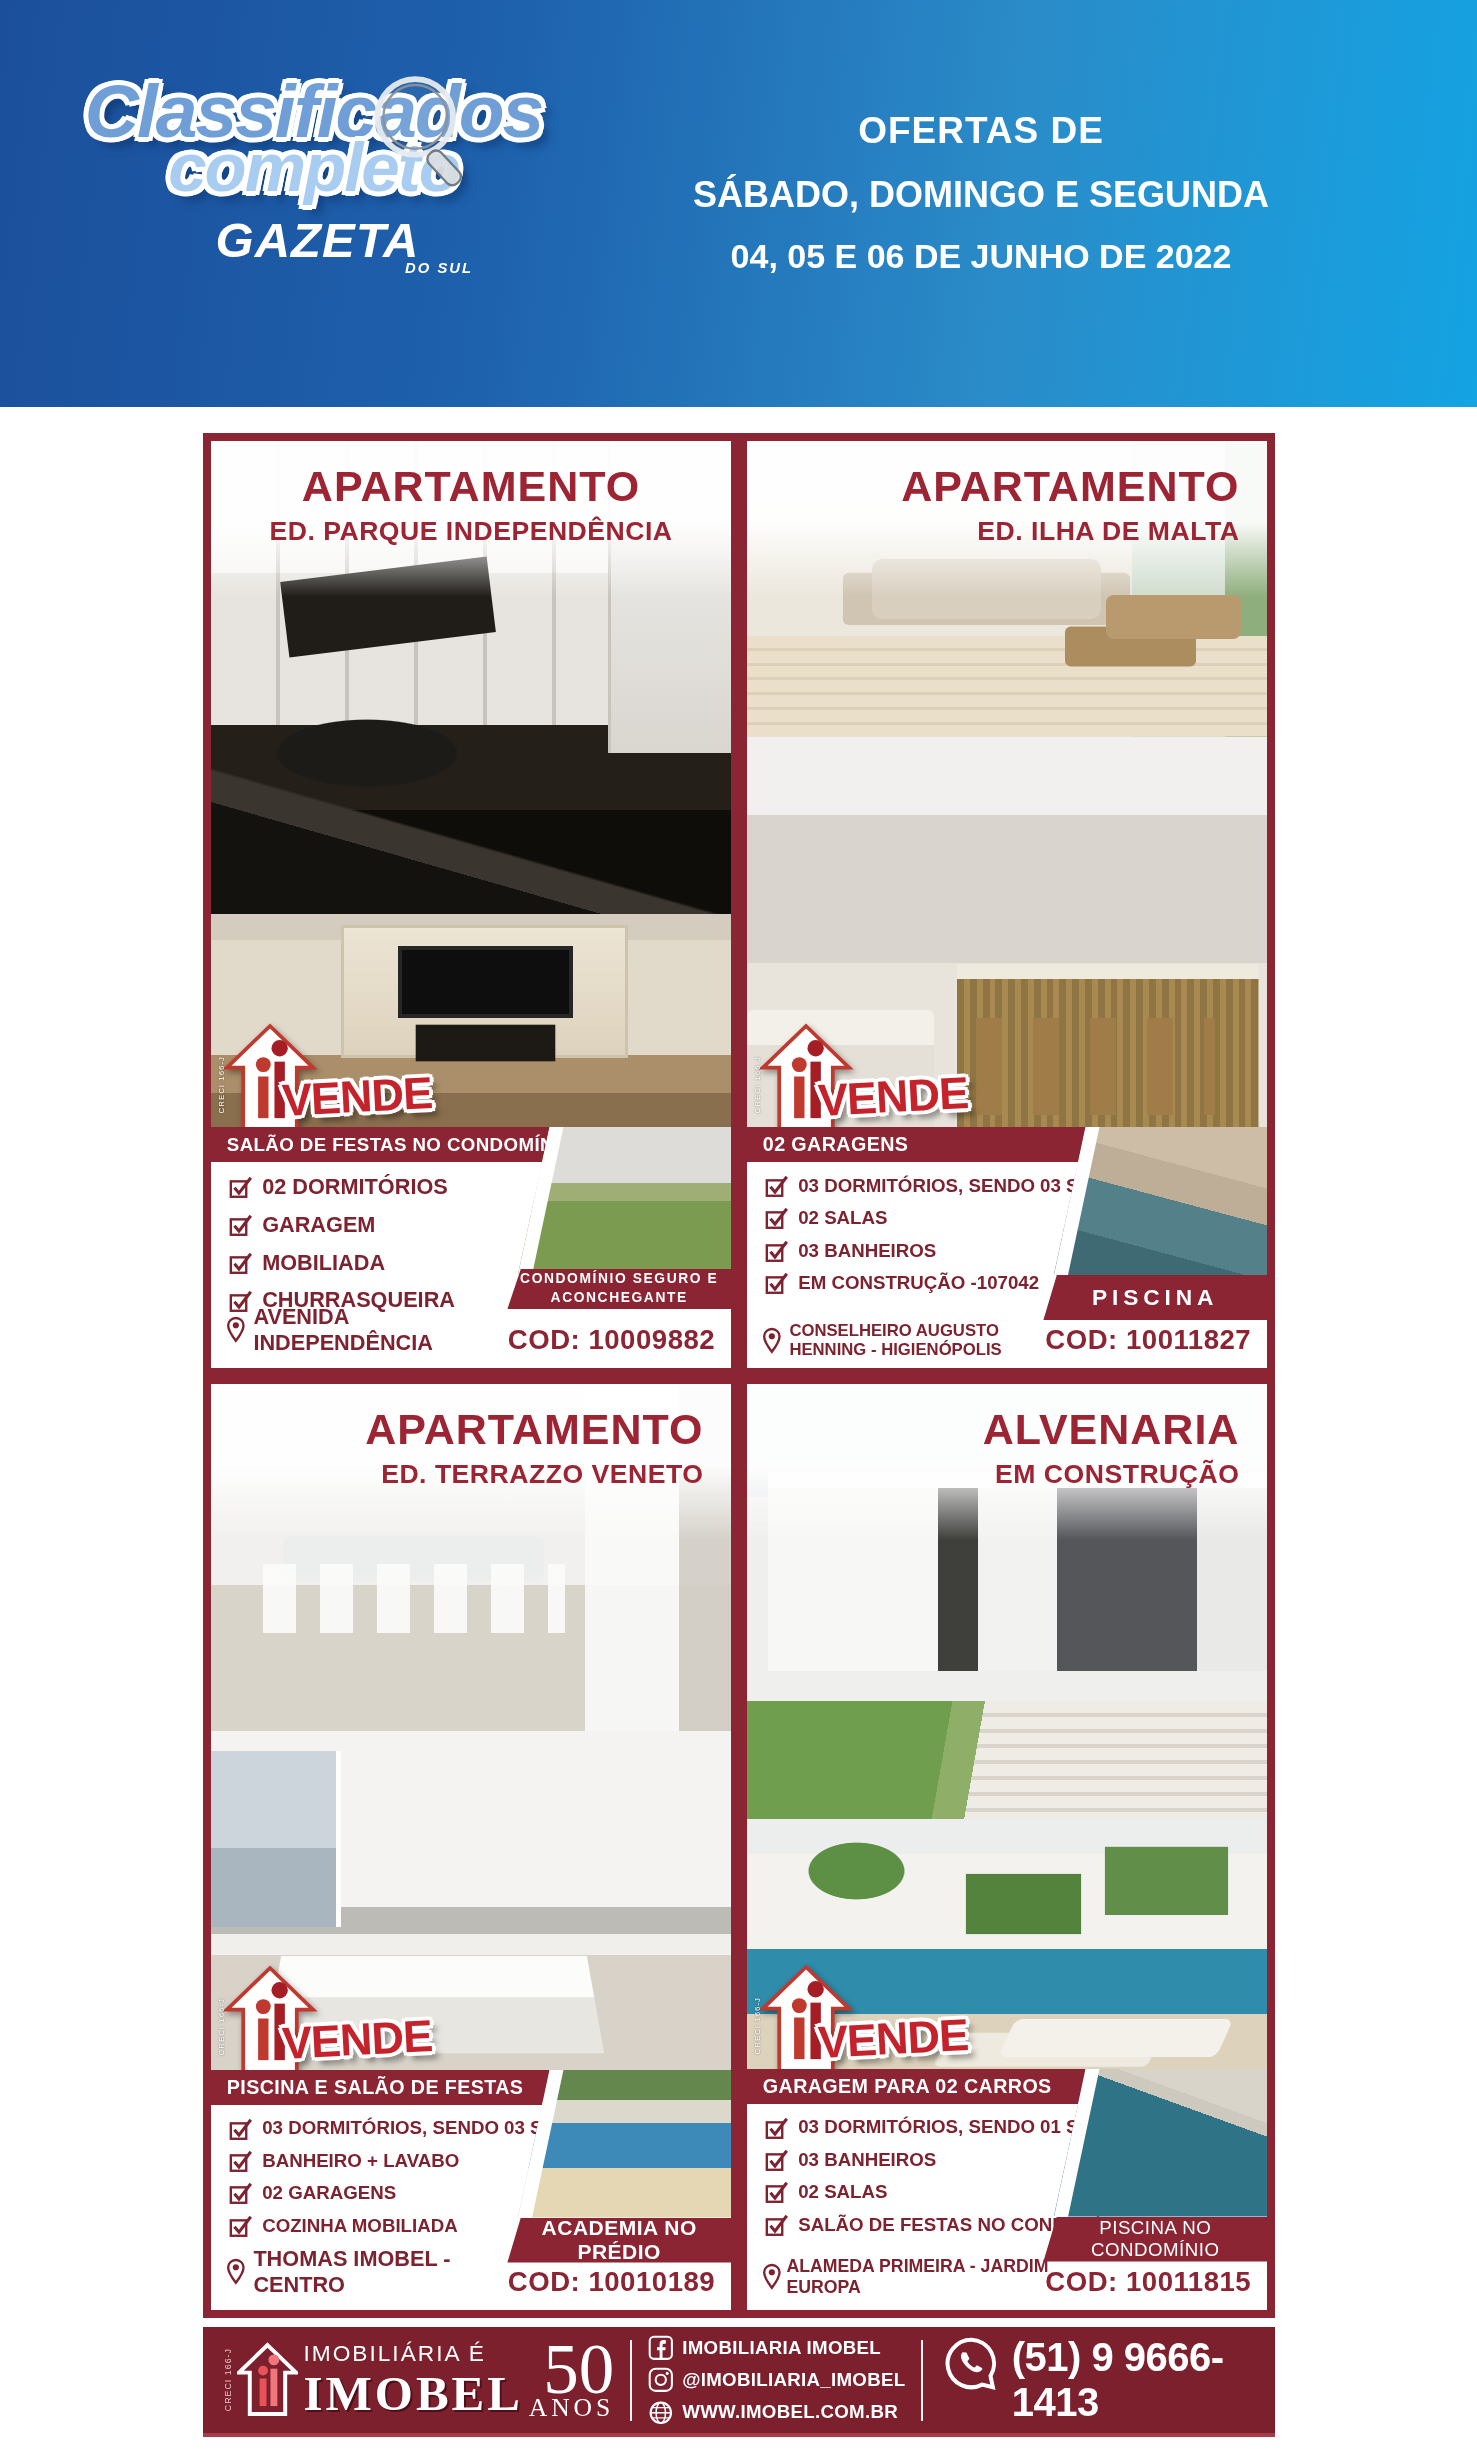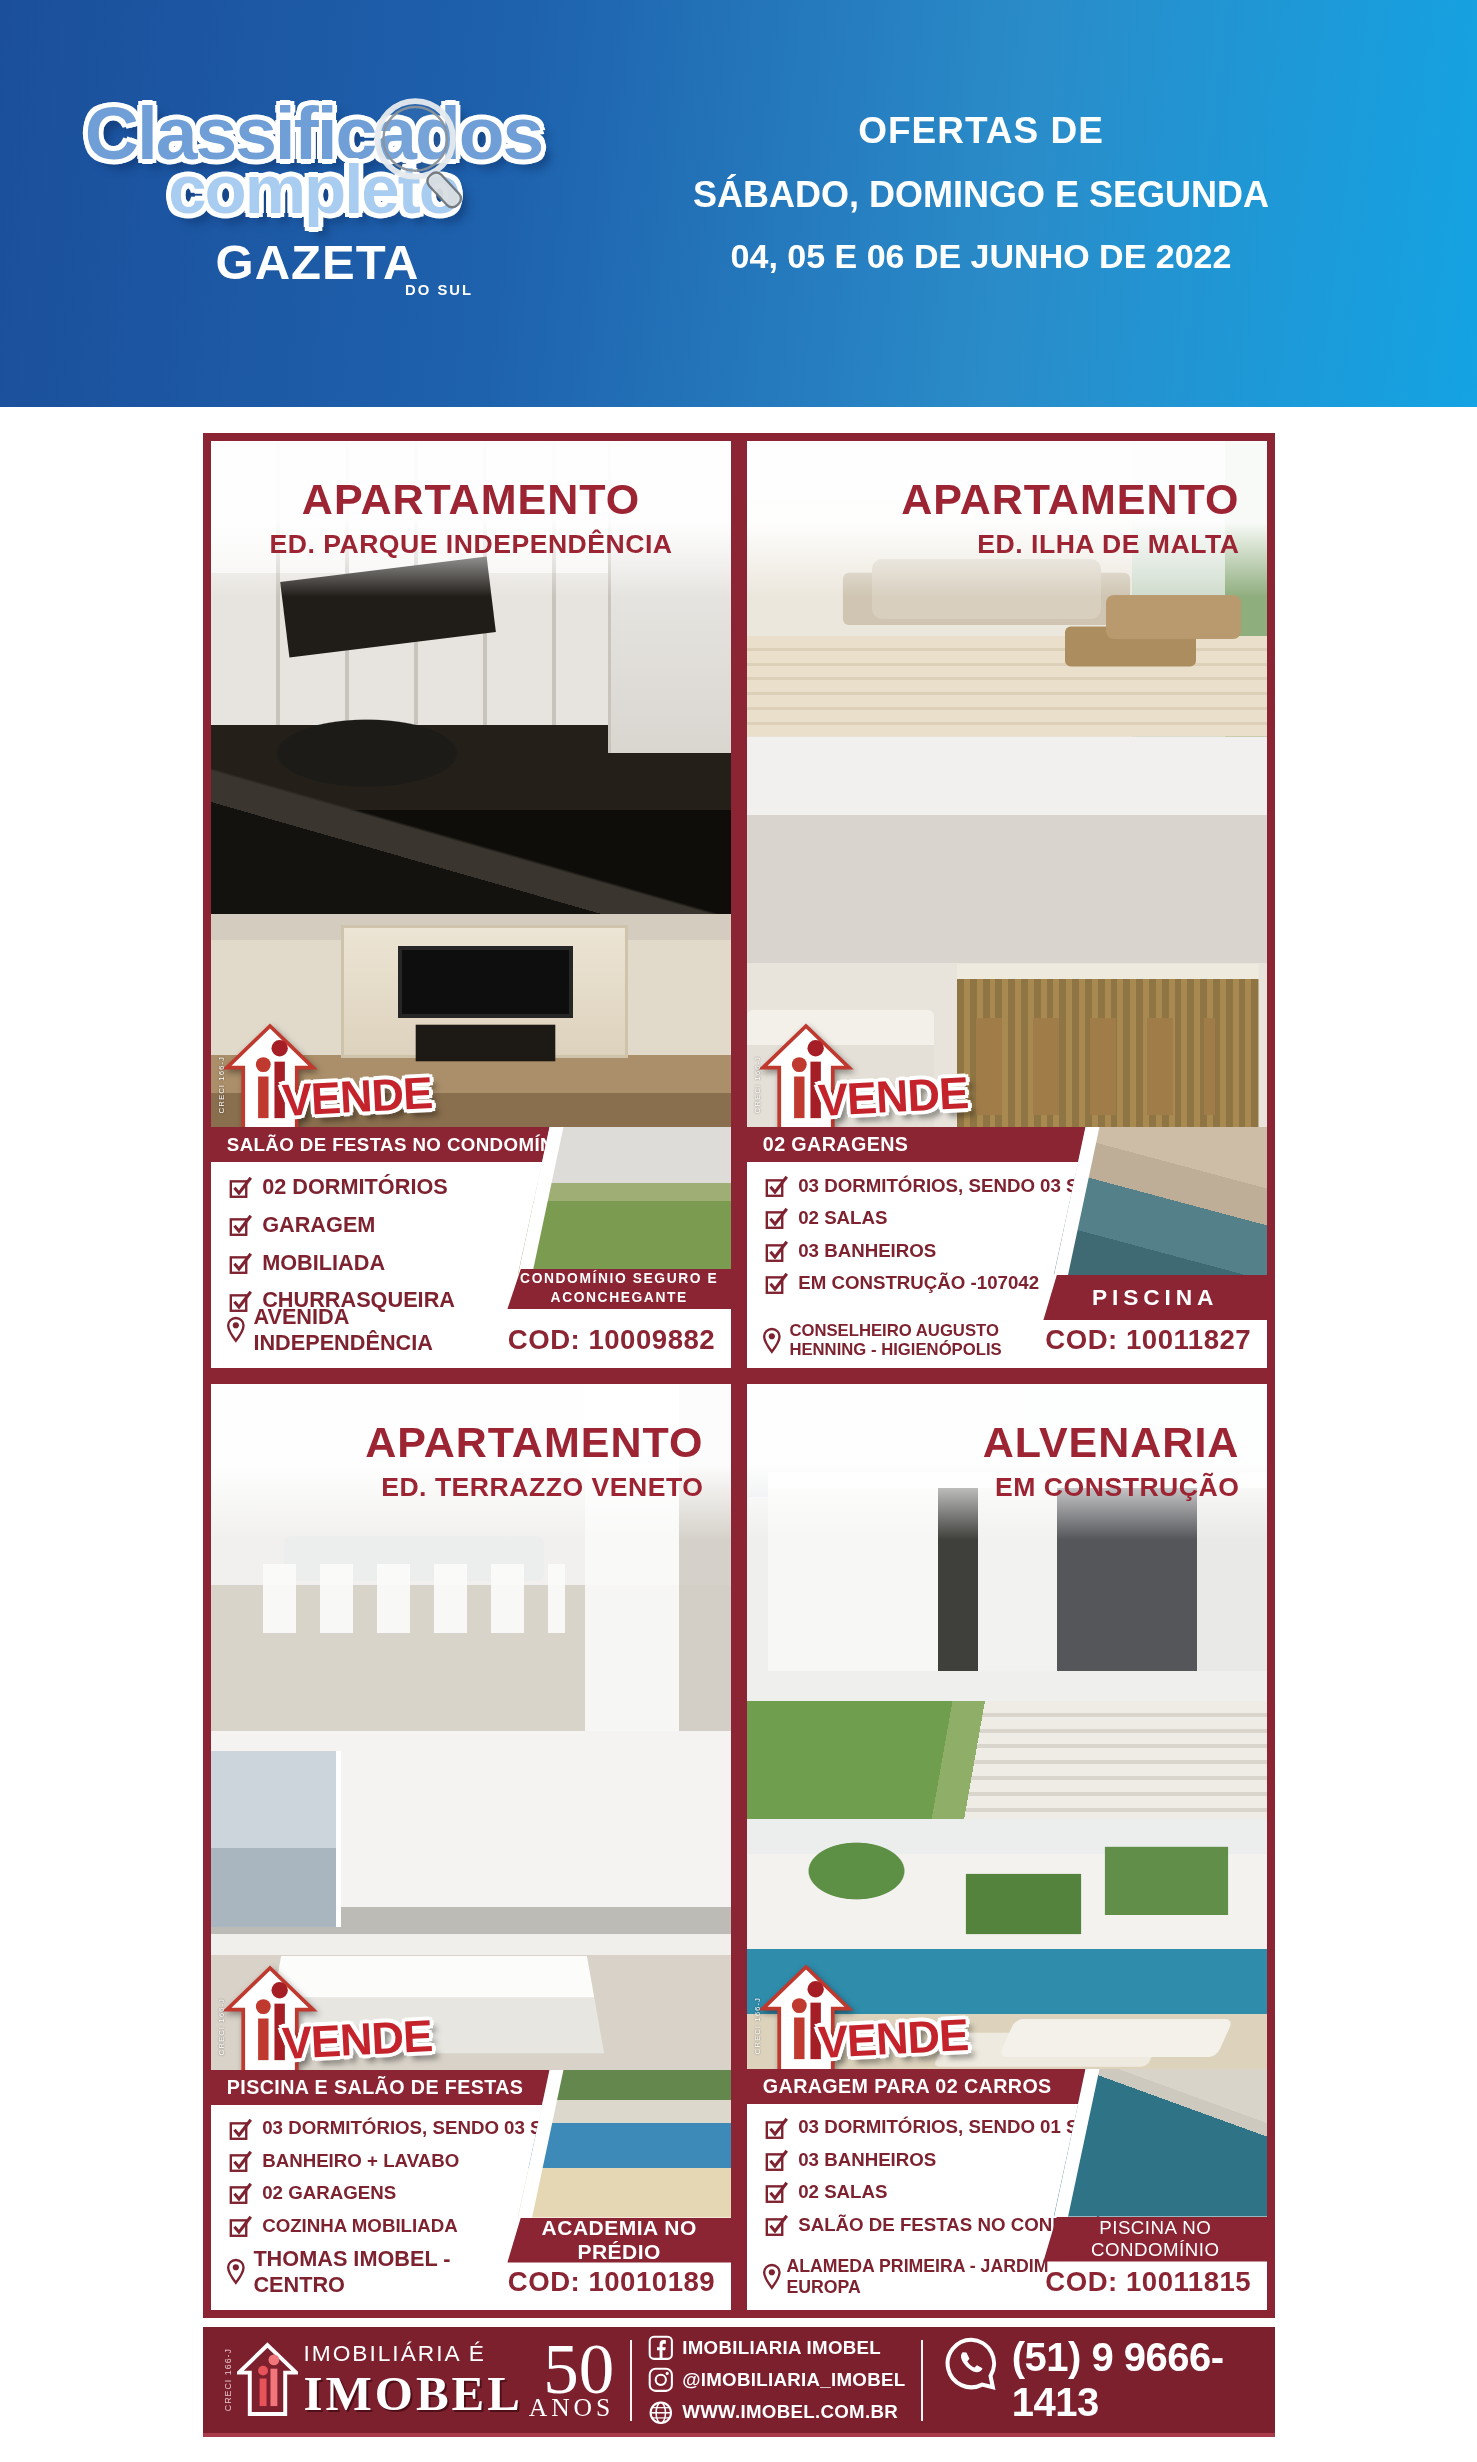--- a/index.html
+++ b/index.html
@@ -7,21 +7,21 @@
   body {
     height:2463px; position:relative; background:#ffffff;
     font-family:"Liberation Sans", sans-serif; overflow:hidden;
   }
 
   
   .header {
     position:absolute; left:0; top:0; width:1478px; height:407px;
     background:linear-gradient(97deg,#1b4f9b 0%,#1e61ad 34%,#2a8cc9 68%,#14a3e3 100%);
   }
-  .logo-block { position:absolute; left:77px; top:96px; width:473px; text-align:center; }
+  .logo-block { position:absolute; left:77px; top:74px; width:473px; text-align:center;font-style:italic; }
   .logo-l1 {
     font-size:75px; font-weight:800; letter-spacing:-2px; color:#6f9fd6; line-height:1;
     text-shadow:-3.9px -3.9px 0 #fff,3.9px -3.9px 0 #fff,-3.9px 3.9px 0 #fff,3.9px 3.9px 0 #fff,0 -4.9px 0 #fff,0 4.9px 0 #fff,-4.9px 0 0 #fff,4.9px 0 0 #fff, 7.9px 8.9px 9.9px rgba(10,40,90,.55);
   }
   .logo-l2 {
     font-size:69px; font-weight:800; letter-spacing:-2px; color:#a9cdf1; line-height:1; margin-top:-15.8px;
     text-shadow:-3.9px -3.9px 0 #fff,3.9px -3.9px 0 #fff,-3.9px 3.9px 0 #fff,3.9px 3.9px 0 #fff,0 -4.9px 0 #fff,0 4.9px 0 #fff,-4.9px 0 0 #fff,4.9px 0 0 #fff, 7.9px 8.9px 9.9px rgba(10,40,90,.55);
   }
   .magnifier { position:absolute; left:284px; top:-13.8px; width:118px; height:148px; opacity:.95; }
   .gazeta { margin-top:13.8px; line-height:1; }
@@ -42,21 +42,21 @@
   .ph { position:relative; overflow:hidden; width:100%; flex:none; }
   .ph::before,.ph::after { content:''; position:absolute; }
 
   .c1 .ph1{height:473px} .c1 .ph2{height:213px}
   .c2 .ph1{height:296px} .c2 .ph2{height:390px}
   .c3 .ph1{height:347px} .c3 .ph2{height:339px}
   .c4 .ph1{height:435px} .c4 .ph2{height:250px}
 
   
   .tblock {
-    position:absolute; z-index:5; left:0; top:0; right:0; height:156px; padding-top:35px;
+    position:absolute; z-index:5; left:0; top:0; right:0; height:156px; padding-top:22px;
     background:linear-gradient(180deg,rgba(255,255,255,.94) 52%,rgba(255,255,255,0) 100%);
     color:#9c2433; text-align:right; padding-right:27.6px;
   }
   .c1 .tblock { text-align:center; padding-right:0; }
   .title { font-size:43px; font-weight:800; letter-spacing:1px; line-height:1.1; }
   .subtitle { font-size:26.6px; font-weight:800; letter-spacing:0.5px; margin-top:5.9px; }
 
   
   .p11 { background:
     radial-gradient(148px 55px at 30% 66%, #1d1b18 60%, transparent 62%),

